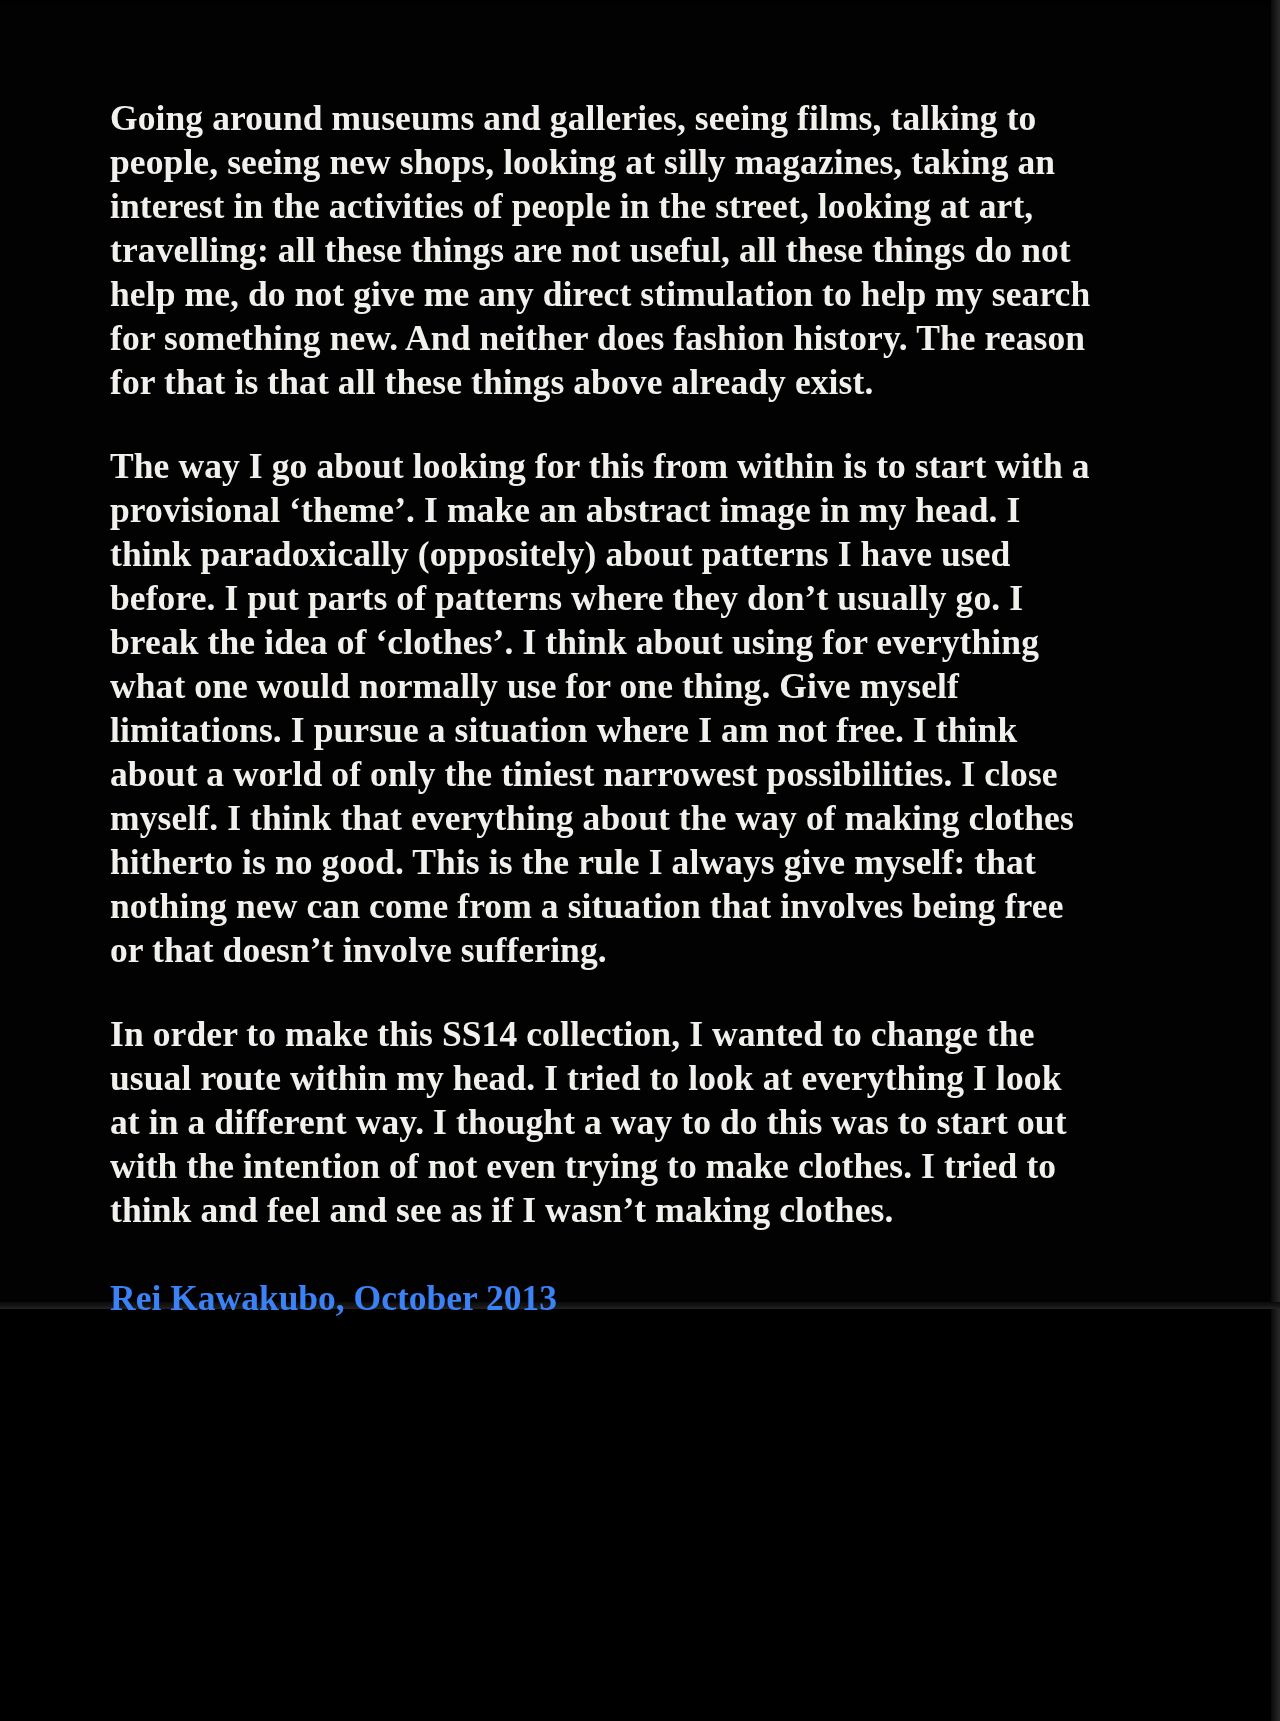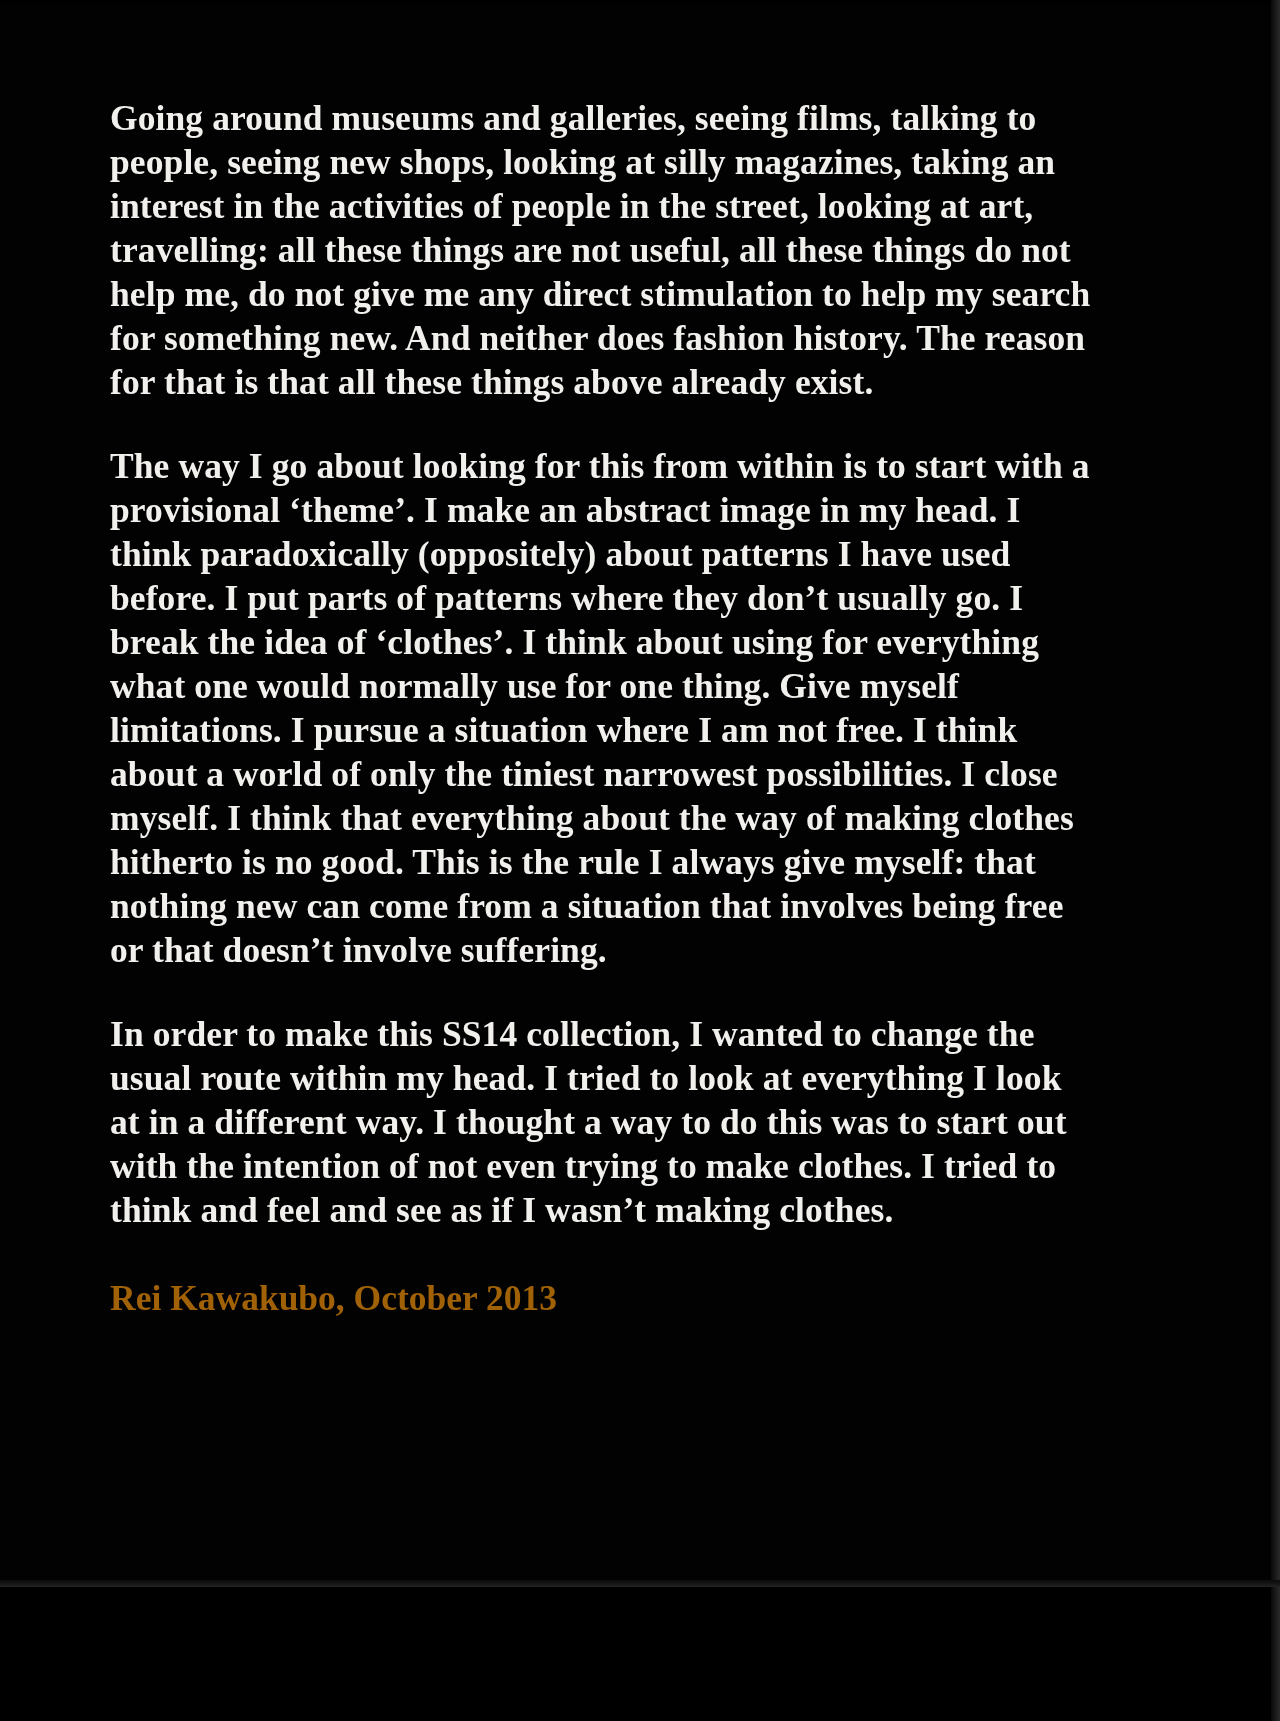--- a/index.html
+++ b/index.html
@@ -9,21 +9,21 @@
   }
   body {
     width: 1280px;
     height: 1721px;
     overflow: hidden;
     font-family: "Liberation Serif", "DejaVu Serif", serif;
   }
   .page {
     position: relative;
     width: 1280px;
-    height: 1587px;
+    height: 1309px;
     background: #020202;
     box-sizing: border-box;
   }
   
   .edge-right {
     position: absolute;
     top: 0;
     right: 0;
     width: 9px;
     height: 1721px;
@@ -58,21 +58,21 @@
     line-height: 44px;
     letter-spacing: 0.1px;
     font-weight: 700;
     text-rendering: optimizeLegibility;
   }
   p.para:last-child {
     margin-bottom: 0;
   }
   p.signature {
     margin: 0;
-    color: #a16207;
+    color: #3b82f6;
     font-size: 35.5px;
     line-height: 44px;
     font-weight: 700;
   }
   .spacer-sig {
     height: 4px;
   }
 </style>
 </head>
 <body>

